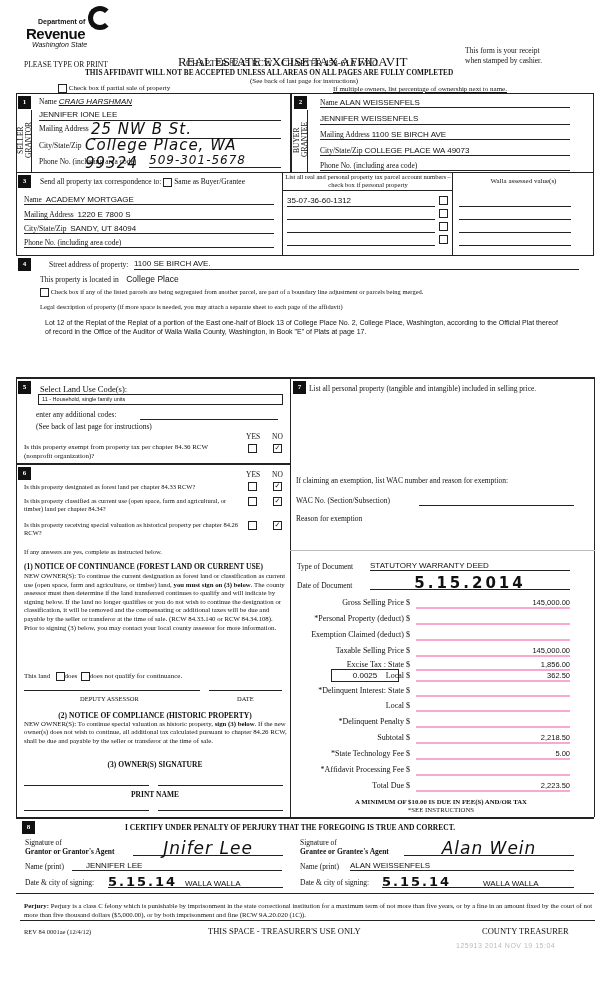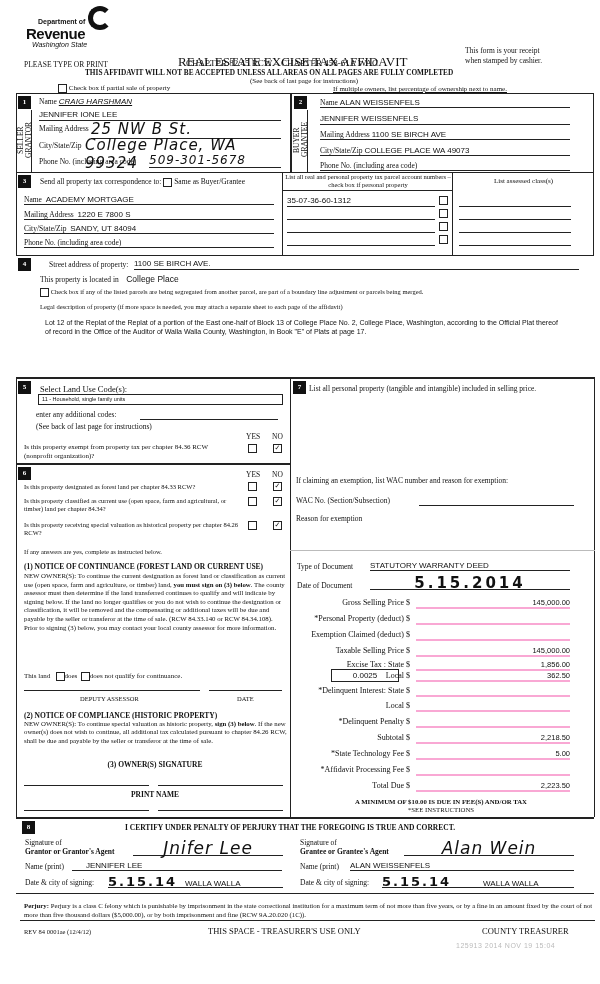--- a/index.html
+++ b/index.html
@@ -100,21 +100,21 @@
   <span>Mailing Address</span>&nbsp; <span class="val">1220 E 7800 S</span>
 </div>
 <div class="abs lbl line" style="left:24px;top:224px;width:250px;">
   <span>City/State/Zip</span>&nbsp; <span class="val">SANDY, UT  84094</span>
 </div>
 <div class="abs lbl line" style="left:24px;top:238px;width:250px;">
   <span>Phone No. (including area code)</span> <span class="val"></span>
 </div>
 <div class="abs small" style="left:284px;top:173px;width:168px;text-align:center;font-size:6.5px;line-height:8px;">List all real and personal property tax parcel account numbers – check box if personal property</div>
 <div class="abs" style="left:282px;top:190px;width:170px;height:1px;background:#222;"></div>
-<div class="abs lbl" style="left:453px;top:177px;width:141px;text-align:center;font-size:7px;">List assessed class(s)</div>
+<div class="abs lbl" style="left:453px;top:177px;width:141px;text-align:center;font-size:7px;">Walla assessed value(s)</div>
 <div class="abs line val" style="left:287px;top:196px;width:148px;height:11px;">35-07-36-60-1312</div>
 <div class="abs line val" style="left:287px;top:209px;width:148px;height:11px;"></div>
 <div class="abs line val" style="left:287px;top:222px;width:148px;height:11px;"></div>
 <div class="abs line val" style="left:287px;top:235px;width:148px;height:11px;"></div>
 <span class="abs cb" style="left:439px;top:196px;"></span>
 <span class="abs cb" style="left:439px;top:209px;"></span>
 <span class="abs cb" style="left:439px;top:222px;"></span>
 <span class="abs cb" style="left:439px;top:235px;"></span>
 <div class="abs line val" style="left:459px;top:196px;width:112px;height:11px;"></div>
 <div class="abs line val" style="left:459px;top:209px;width:112px;height:11px;"></div>
@@ -171,21 +171,21 @@
 </div>
 <div class="abs" style="left:24px;top:672px;font-size:7px;">
   <span>This land</span>&nbsp;&nbsp;
   <span class="cb"></span><span>does</span>&nbsp;
   <span class="cb"></span><span>does not qualify for continuance.</span>
 </div>
 <div class="abs line" style="left:24px;top:690px;width:176px;"></div>
 <div class="abs line" style="left:209px;top:690px;width:73px;"></div>
 <div class="abs" style="left:80px;top:695px;font-size:6.5px;">DEPUTY ASSESSOR</div>
 <div class="abs" style="left:237px;top:695px;font-size:6.5px;">DATE</div>
-<div class="abs" style="left:24px;top:711px;width:262px;font-size:7.5px;font-weight:bold;">(2) NOTICE OF COMPLIANCE (HISTORIC PROPERTY)</div>
+<div class="abs" style="left:24px;top:711px;width:262px;text-align:center;font-size:7.5px;font-weight:bold;">(2) NOTICE OF COMPLIANCE (HISTORIC PROPERTY)</div>
 <div class="abs" style="left:24px;top:720px;width:264px;font-size:6.8px;line-height:8.4px;">
   <span>NEW OWNER(S): To continue special valuation as historic property,</span> <b>sign (3) below</b><span>. If the new owner(s) does not wish to continue, all additional tax calculated pursuant to chapter 84.26 RCW, shall be due and payable by the seller or transferor at the time of sale.</span>
 </div>
 <div class="abs" style="left:24px;top:760px;width:262px;text-align:center;font-size:7.5px;font-weight:bold;">(3)  OWNER(S) SIGNATURE</div>
 <div class="abs line" style="left:24px;top:785px;width:125px;"></div>
 <div class="abs line" style="left:158px;top:785px;width:125px;"></div>
 <div class="abs" style="left:24px;top:790px;width:262px;text-align:center;font-size:7.5px;font-weight:bold;">PRINT NAME</div>
 <div class="abs line" style="left:24px;top:810px;width:125px;"></div>
 <div class="abs line" style="left:158px;top:810px;width:125px;"></div>
 

